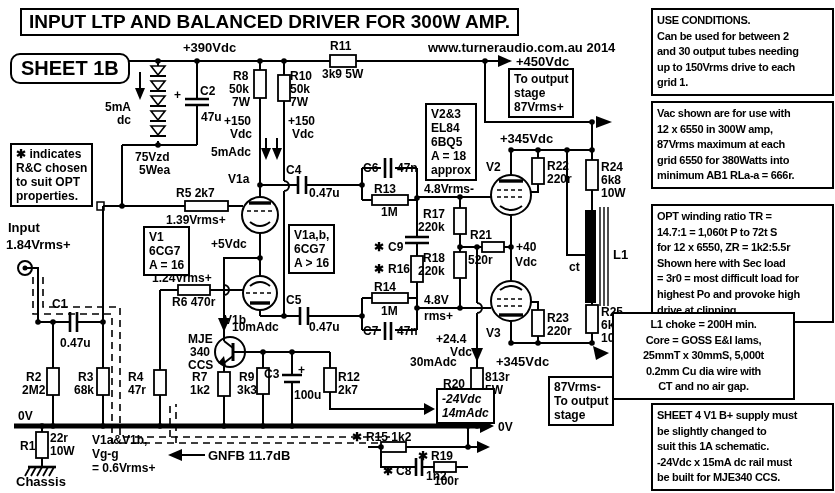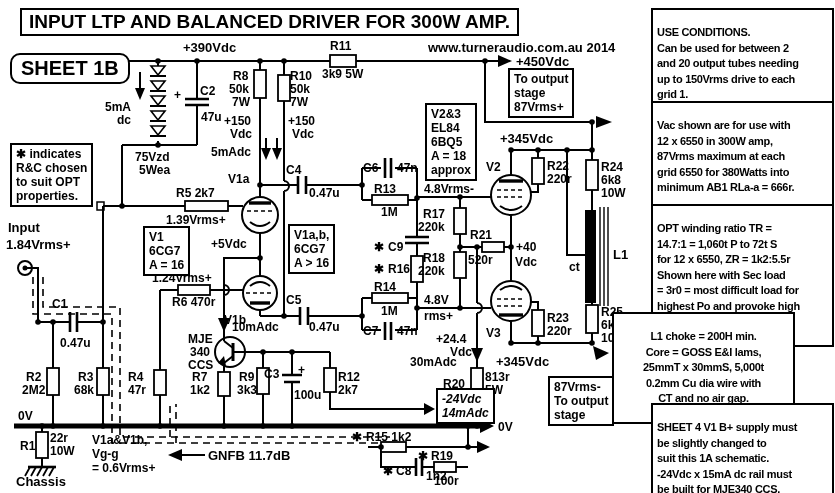--- a/index.html
+++ b/index.html
@@ -5,21 +5,21 @@
   html,body{margin:0;padding:0;background:#888;}
   #stage{position:relative;width:835px;height:493px;background:#ffffff;overflow:hidden;
          font-family:"Liberation Sans",sans-serif;}
   svg text{font:bold 12px "Liberation Sans",sans-serif;fill:#000;}
   svg text.big{font:bold 13px "Liberation Sans",sans-serif;}
   .box{position:absolute;border:2px solid #000;background:#fff;color:#000;
        font:bold 12px "Liberation Sans",sans-serif;line-height:14px;padding:2px 4px;white-space:nowrap;}
   .title{font:bold 19px "Liberation Sans",sans-serif;line-height:22px;padding:1px 7px;margin-left:12px;}
   .sheet{font:bold 20px "Liberation Sans",sans-serif;border-radius:10px;padding:2px 9px;}
   .note{width:171px;font:bold 11px "Liberation Sans",sans-serif;letter-spacing:-0.3px;
-        line-height:15.6px;padding:15px 4px;}
+        line-height:15.6px;padding:3px 4px;}
   .nl{white-space:nowrap;}
 </style>
 </head>
 <body>
 
 <div id="stage">
 
 <svg width="835" height="493" viewBox="0 0 835 493">
   <g stroke="#000" stroke-width="2" fill="none">
 
@@ -412,21 +412,21 @@
   <div class="box" style="left:436px;top:388px;font-style:italic;">
     <div class="nl">-24Vdc</div>
     <div class="nl">14mAdc</div>
   </div>
 
 
   
   <div class="box note" style="left:651px;top:8px;">
     <div class="nl">USE CONDITIONS.</div>
     <div class="nl">Can be used for between 2</div>
-    <div class="nl">and 20 output tubes needing</div>
+    <div class="nl">and 30 output tubes needing</div>
     <div class="nl">up to 150Vrms drive to each</div>
     <div class="nl">grid 1.</div>
   </div>
   <div class="box note" style="left:651px;top:101px;">
     <div class="nl">Vac shown are for use with</div>
     <div class="nl">12 x 6550 in 300W amp,</div>
     <div class="nl">87Vrms maximum at each</div>
     <div class="nl">grid 6550 for 380Watts into</div>
     <div class="nl">minimum AB1 RLa-a = 666r.</div>
   </div>

